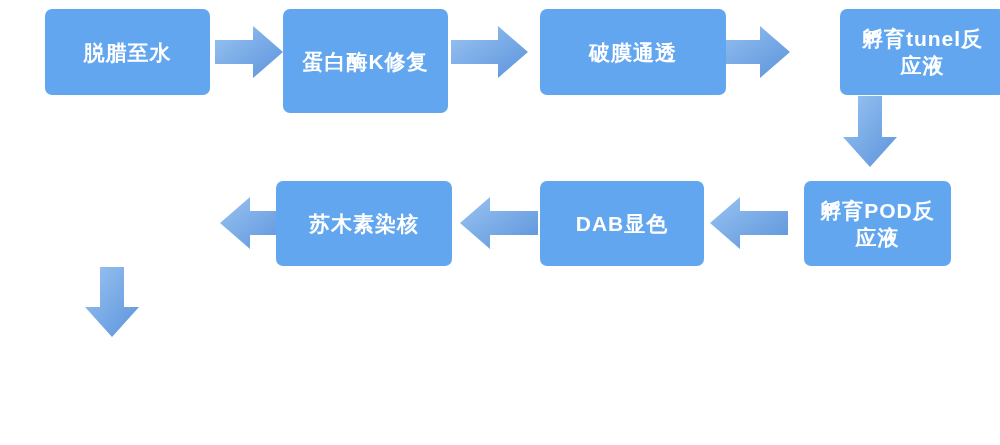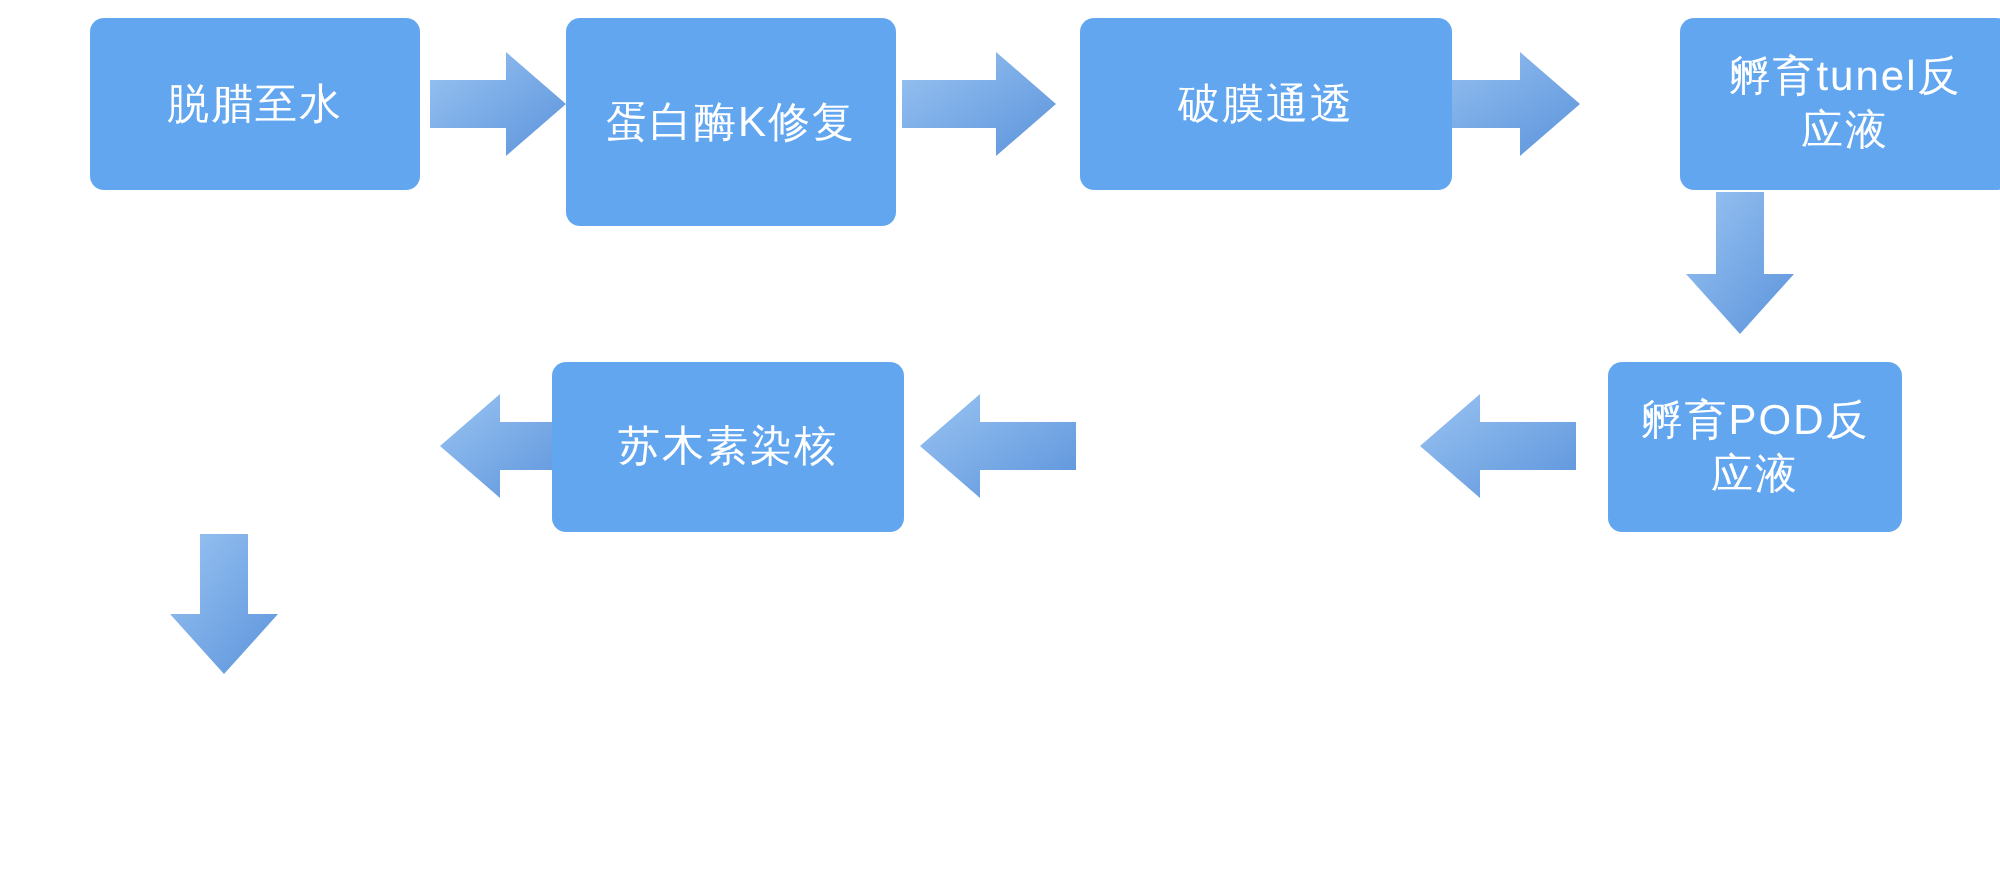--- a/index.html
+++ b/index.html
@@ -7,20 +7,21 @@
     padding: 0;
     background: #ffffff;
     font-family: "Liberation Sans", sans-serif;
   }
   .canvas {
     position: relative;
     width: 1000px;
     height: 445px;
     background: #ffffff;
     overflow: hidden;
+    font-weight: bold;
   }
   .arrows-layer {
     position: absolute;
     left: 0;
     top: 0;
     width: 1000px;
     height: 445px;
   }
   .box {
     position: absolute;
@@ -80,20 +81,23 @@
   <div class="box" style="left:840px; top:9px;   width:165px; height:86px">
     <span>孵育tunel反
 应液</span>
   </div>
 
   <div class="box" style="left:804px; top:181px; width:147px; height:85px">
     <span>孵育POD反
 应液</span>
   </div>
 
+  <div class="box" style="left:540px; top:181px; width:164px; height:85px">
+    <span>DAB显色</span>
+  </div>
 
   <div class="box" style="left:276px; top:181px; width:176px; height:85px">
     <span>苏木素染核</span>
   </div>
 
 
 
 </div>
 
 </body></html>

